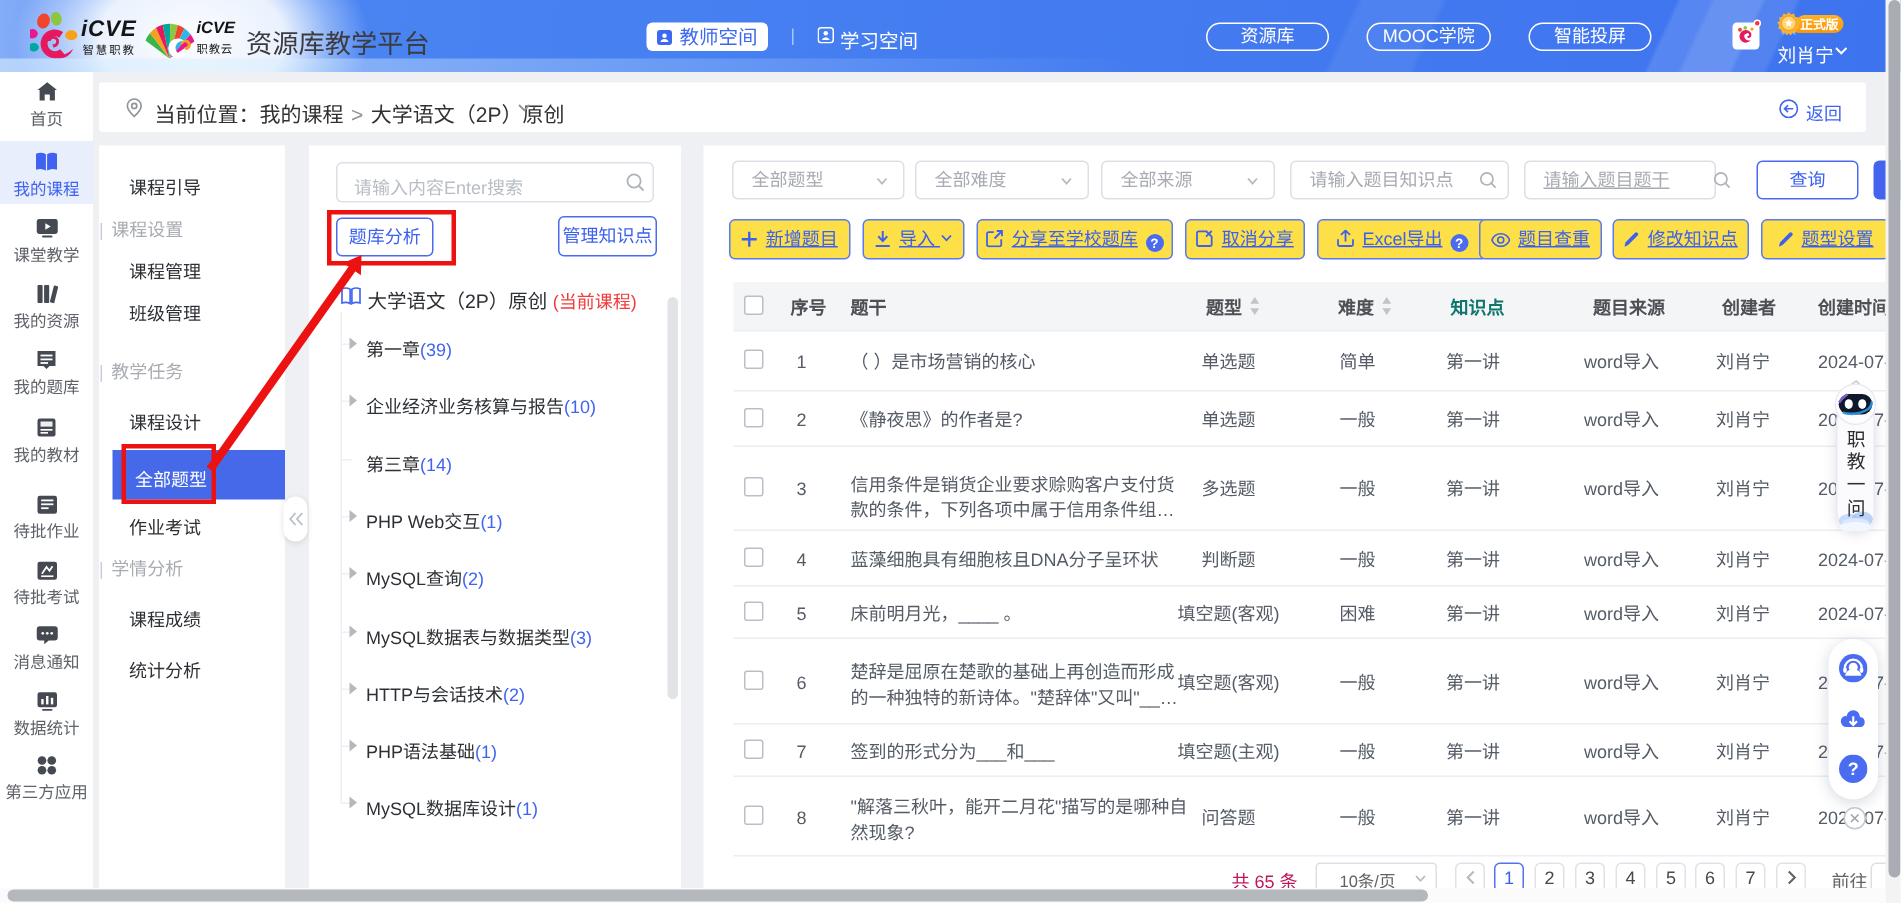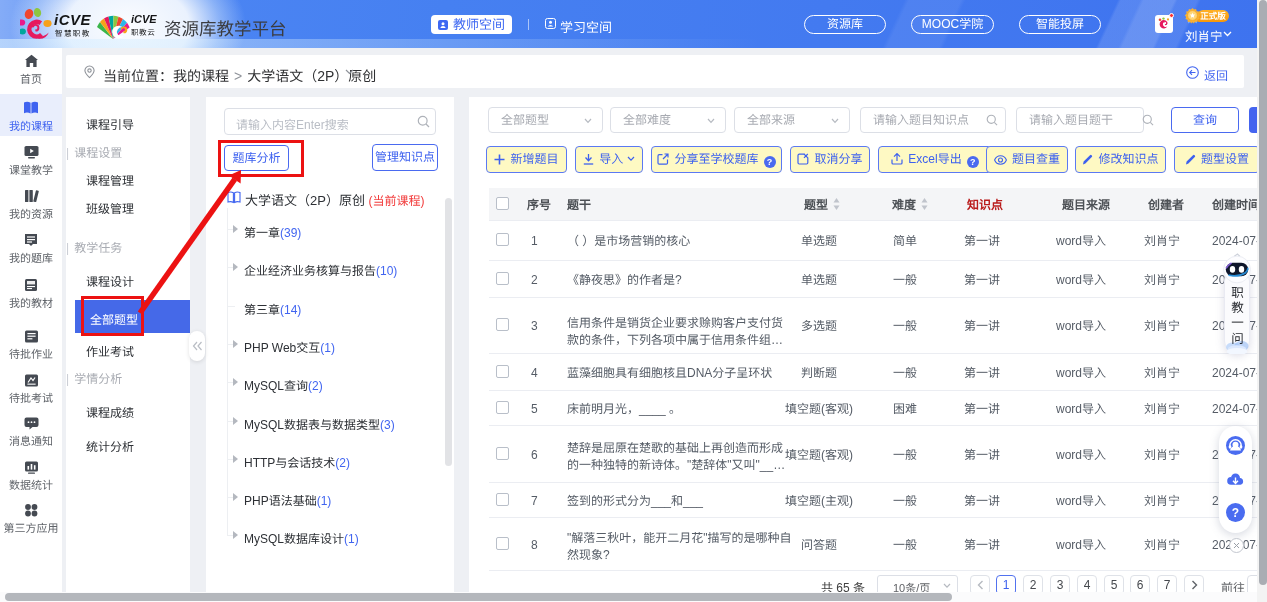--- a/index.html
+++ b/index.html
@@ -250,21 +250,21 @@
 <div class="ti" style="top:453px;">HTTP与会话技术<b>(2)</b></div>
 <div class="tri" style="top:493px;"></div>
 <div class="ti" style="top:491px;">PHP语法基础<b>(1)</b></div>
 <div class="tri" style="top:531px;"></div>
 <div class="ti" style="top:529px;">MySQL数据库设计<b>(1)</b></div>
 <div class="abs" style="left:445px;top:198px;width:7px;height:268px;background:#e2e3e6;border-radius:4px;"></div>
 
 <style>
 .sel{position:absolute;top:107px;height:26px;border:1px solid #dcdfe6;border-radius:4px;background:#fff;color:#a8abb2;font-size:12px;line-height:24px;padding-left:12px;}
 .car{position:absolute;top:118px;width:8px;height:6px;}
-.fbtn{position:absolute;top:146px;height:27px;border:1px solid #5b79f3;border-radius:4px;color:#3d61ef;font-size:12px;background:#fef9c3;line-height:25px;text-align:center;white-space:nowrap;}
+.fbtn{position:absolute;top:146px;height:27px;border:1px solid #5b79f3;border-radius:4px;color:#3d61ef;font-size:12px;background:#fde047;line-height:25px;text-align:center;white-space:nowrap;text-decoration:underline;}
 .fbtn svg{vertical-align:-2px;margin-right:5px;}
 .qm{display:inline-block;width:12px;height:12px;background:#4a6af0;color:#fff;border-radius:50%;font-size:9px;line-height:12px;text-align:center;vertical-align:-1.5px;margin-left:5px;font-weight:bold;}
 .mag{position:absolute;top:114px;}
 </style>
 <div class="sel" style="left:488px;width:115px;">全部题型</div>
 <svg class="car" style="left:584px;" viewBox="0 0 8 6">
     <path d="M1 1 L4 4.4 L7 1" stroke="#b6bac1" stroke-width="1.2" fill="none"></path>
   </svg>
 <div class="sel" style="left:610px;width:116px;">全部难度</div>
 <svg class="car" style="left:707px;" viewBox="0 0 8 6">
@@ -272,21 +272,21 @@
   </svg>
 <div class="sel" style="left:734px;width:116px;">全部来源</div>
 <svg class="car" style="left:831px;" viewBox="0 0 8 6">
     <path d="M1 1 L4 4.4 L7 1" stroke="#b6bac1" stroke-width="1.2" fill="none"></path>
   </svg>
 <div class="sel" style="left:860px;width:146px;">请输入题目知识点</div>
 <svg class="mag" style="left:986px;" width="12" height="12" viewBox="0 0 13 13">
     <circle cx="5.7" cy="5.7" r="4.4" fill="none" stroke="#aeb2b9" stroke-width="1.2"></circle>
     <path d="M9 9 L12 12" stroke="#aeb2b9" stroke-width="1.2"></path>
   </svg>
-<div class="sel" style="left:1016px;width:128px;">请输入题目题干</div>
+<div class="sel" style="left:1016px;width:128px;text-decoration:underline;">请输入题目题干</div>
 <svg class="mag" style="left:1142px;" width="12" height="12" viewBox="0 0 13 13">
     <circle cx="5.7" cy="5.7" r="4.4" fill="none" stroke="#aeb2b9" stroke-width="1.2"></circle>
     <path d="M9 9 L12 12" stroke="#aeb2b9" stroke-width="1.2"></path>
   </svg>
 <div class="abs" style="left:1171px;top:107px;width:68px;height:26px;border:1px solid #4a6af0;border-radius:4px;background:#fff;color:#3d61ef;font-size:12px;text-align:center;line-height:24px;">查询</div>
 <div class="abs" style="left:1249px;top:107px;width:18px;height:26px;background:#4464ef;border-radius:4px 0 0 4px;"></div>
 
 <div class="fbtn" style="left:486px;width:81px;"><svg width="11" height="11" viewBox="0 0 11 11">
       <path d="M5.5 .5 V10.5 M.5 5.5 H10.5" stroke="#3d61ef" stroke-width="1.6"></path>
     </svg>新增题目</div>
@@ -333,21 +333,21 @@
 <div class="td tc" style="left:816px;top:197px;color:#4d5156;font-weight:bold;">题型</div>
 <svg class="srt" style="left:833px;top:198px;" viewBox="0 0 7 12">
     <path d="M3.5 0 L6.5 4.5 H0.5 Z" fill="#c0c4cc"></path>
     <path d="M3.5 12 L6.5 7.5 H0.5 Z" fill="#c0c4cc"></path>
   </svg>
 <div class="td tc" style="left:904px;top:197px;color:#4d5156;font-weight:bold;">难度</div>
 <svg class="srt" style="left:921px;top:198px;" viewBox="0 0 7 12">
     <path d="M3.5 0 L6.5 4.5 H0.5 Z" fill="#c0c4cc"></path>
     <path d="M3.5 12 L6.5 7.5 H0.5 Z" fill="#c0c4cc"></path>
   </svg>
-<div class="td tc" style="left:985px;top:197px;color:#b91c1c;font-weight:bold;">知识点</div>
+<div class="td tc" style="left:985px;top:197px;color:#0f766e;font-weight:bold;">知识点</div>
 <div class="td tc" style="left:1086px;top:197px;color:#4d5156;font-weight:bold;">题目来源</div>
 <div class="td tc" style="left:1166px;top:197px;color:#4d5156;font-weight:bold;">创建者</div>
 <div class="td" style="left:1212px;top:197px;color:#4d5156;font-weight:bold;">创建时间</div>
 
 <div class="hl" style="left:489px;top:220px;width:778px;"></div>
 <div class="hl" style="left:489px;top:260px;width:778px;"></div>
 <div class="hl" style="left:489px;top:297px;width:778px;"></div>
 <div class="hl" style="left:489px;top:353px;width:778px;"></div>
 <div class="hl" style="left:489px;top:390px;width:778px;"></div>
 <div class="hl" style="left:489px;top:425px;width:778px;"></div>
@@ -421,21 +421,21 @@
 <div class="cb" style="top:537px;"></div>
 <div class="td" style="left:531px;top:537px;">8</div>
 <div class="td" style="left:567px;top:530px;">"解落三秋叶，能开二月花"描写的是哪种自<br>然现象?</div>
 <div class="td tc" style="left:819px;top:537px;">问答题</div>
 <div class="td tc" style="left:905px;top:537px;">一般</div>
 <div class="td tc" style="left:982px;top:537px;">第一讲</div>
 <div class="td tc" style="left:1081px;top:537px;">word导入</div>
 <div class="td tc" style="left:1162px;top:537px;">刘肖宁</div>
 <div class="td" style="left:1212px;top:537px;">2024-07-1</div>
 
-<div class="td" style="left:821px;top:580px;color:#404040;">共 65 条</div>
+<div class="td" style="left:821px;top:580px;color:#be185d;">共 65 条</div>
 <div class="abs" style="left:877px;top:575px;width:81px;height:21px;border:1px solid #dcdfe6;border-radius:3px;background:#fff;"></div>
 <div class="td" style="left:893px;top:580px;color:#606266;font-size:11px;">10条/页</div>
 <svg class="abs" style="left:943px;top:583px;" width="8" height="6" viewBox="0 0 8 6">
     <path d="M1 1 L4 4.2 L7 1" stroke="#b6bac1" stroke-width="1.2" fill="none"></path>
   </svg>
 <style>.pb{position:absolute;top:575px;width:20px;height:20px;border:1px solid #dfe2e8;border-radius:4px;background:#fff;text-align:center;line-height:18px;font-size:12px;color:#46494e;}</style>
 <div class="pb" style="left:970px;"><svg width="7" height="10" viewBox="0 0 7 10" style="margin-top:4px;">
       <path d="M5.5 1 L1.5 5 L5.5 9" stroke="#b6bac1" stroke-width="1.4" fill="none"></path>
     </svg></div>
 <div class="pb" style="left:996px;border-color:#5272ef;color:#3d61ef;">1</div>

